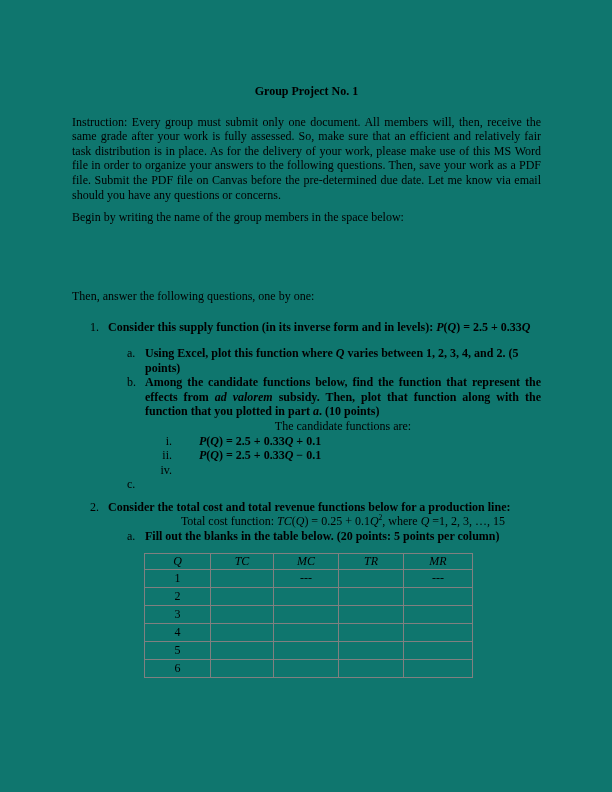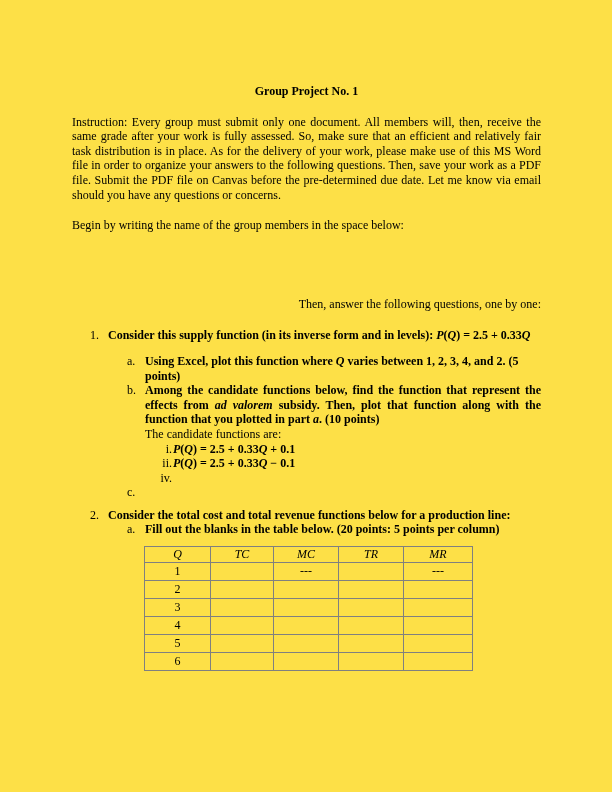--- a/index.html
+++ b/index.html
@@ -5,52 +5,52 @@
   html, body {
     margin: 0;
     padding: 0;
     background: #ffffff;
   }
   .page {
     position: relative;
     box-sizing: border-box;
     width: 612px;
     height: 792px;
-    background: #fde047;
+    background: #0f766e;
     color: #000000;
     font-family: "Liberation Serif", "DejaVu Serif", serif;
     font-size: 12px;
     line-height: 14.6px;
     padding: 84px 71px 30px 72px;
     overflow: hidden;
   }
   .it { font-style: italic; }
   sup { font-size: 7.5px; line-height: 0; vertical-align: super; }
 
   .doc-title {
     text-align: center;
     font-weight: bold;
     margin: 0 0 16px 0;
   }
   .para { margin: 0; }
   .justify { text-align: justify; }
-  .p-instruction { margin-bottom: 16px; }
+  .p-instruction { margin-bottom: 8px; }
   .names-space { height: 64px; }
-  .p-then { margin-bottom: 17px; text-align: right; }
+  .p-then { margin-bottom: 17px; }
 
   .li { display: flex; }
   .li .mk { flex: 0 0 18px; }
   .lvl1 .mk { margin-left: 18px; }
   .lvl2 .mk { margin-left: 55px; }
   .lvl3 .mk { flex: 0 0 100px; text-align: right; margin-left: 0; }
-  .lvl3 .tx { flex: 0 1 auto; margin-left: 1px; }
+  .lvl3 .tx { flex: 0 1 auto; margin-left: 27px; }
   .li .tx { flex: 1; font-weight: bold; }
   .q1-line { margin-bottom: 11px; }
   .after-c { margin-bottom: 8px; }
-  .indent { padding-left: 73px; }
+  .indent { padding-left: 73px; text-align: center; }
   .tr-line { margin-bottom: 14px; }
   .q2a-line { margin-bottom: 9px; }
 
   table.fill-table {
     border-collapse: collapse;
     table-layout: fixed;
     margin-left: 72px;
     width: 328px;
   }
   .fill-table th, .fill-table td {
@@ -115,20 +115,21 @@
 
   <div class="li lvl2 after-c">
     <span class="mk">c.</span>
   </div>
 
   <div class="li lvl1">
     <span class="mk">2.</span>
     <span class="tx">Consider the total cost and total revenue functions below for a production line:</span>
   </div>
 
+  <div class="indent"><span>Total cost function: </span><span class="it">TC</span><span>(</span><span class="it">Q</span><span>) = 0.25 + 0.1</span><span class="it">Q</span><sup>2</sup><span>, where </span><span class="it">Q</span><span> =1, 2, 3, …, 15</span></div>
 
   <div class="li lvl2 q2a-line">
     <span class="mk">a.</span>
     <span class="tx">Fill out the blanks in the table below. (20 points: 5 points per column)</span>
   </div>
 
   <table class="fill-table">
     <colgroup>
         <col class="c0">
         <col class="c1">

